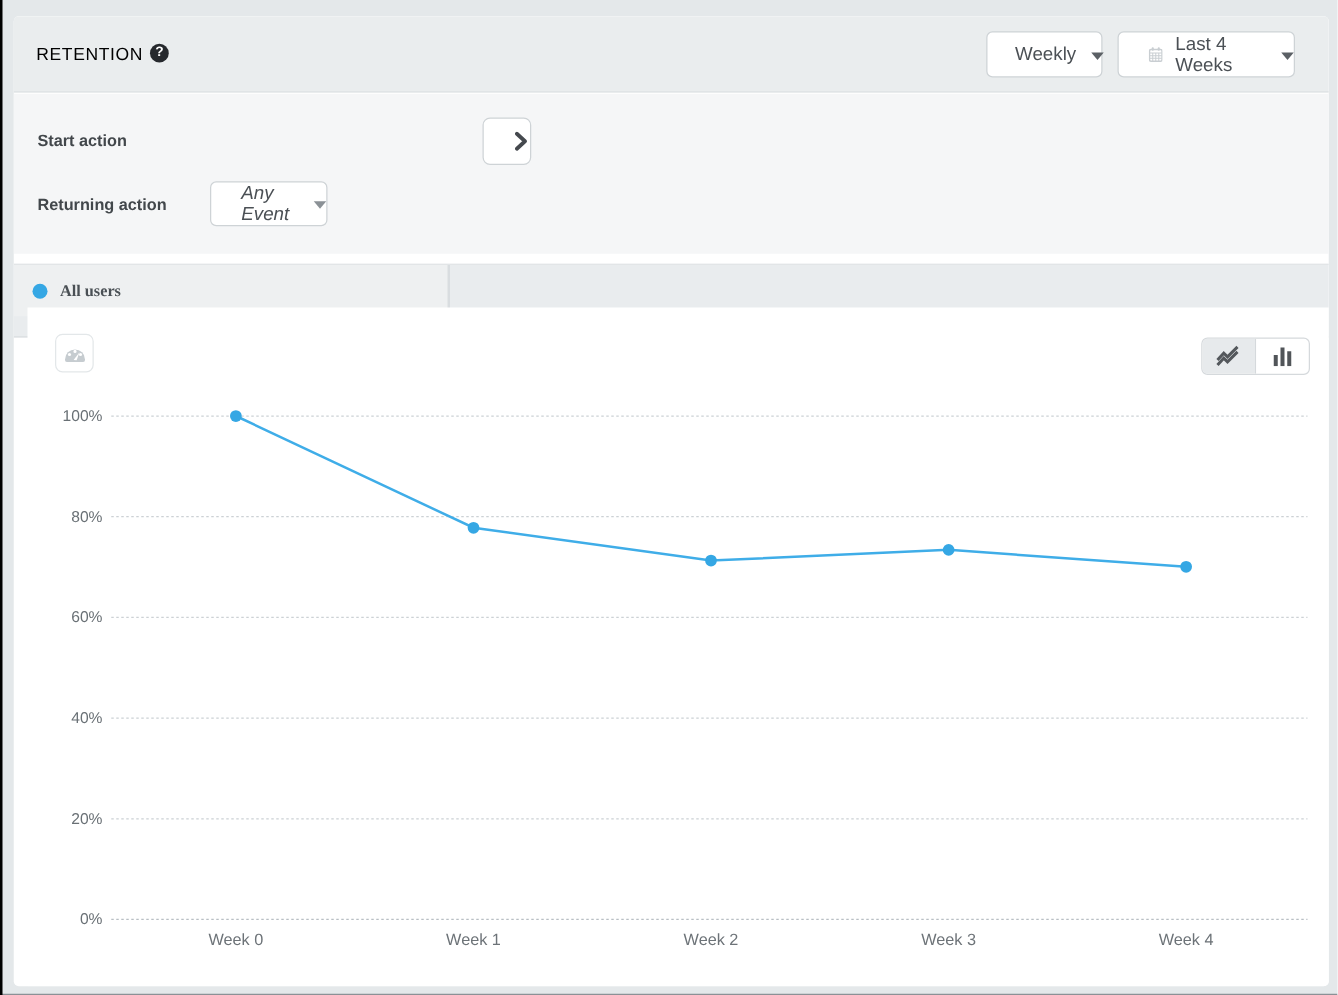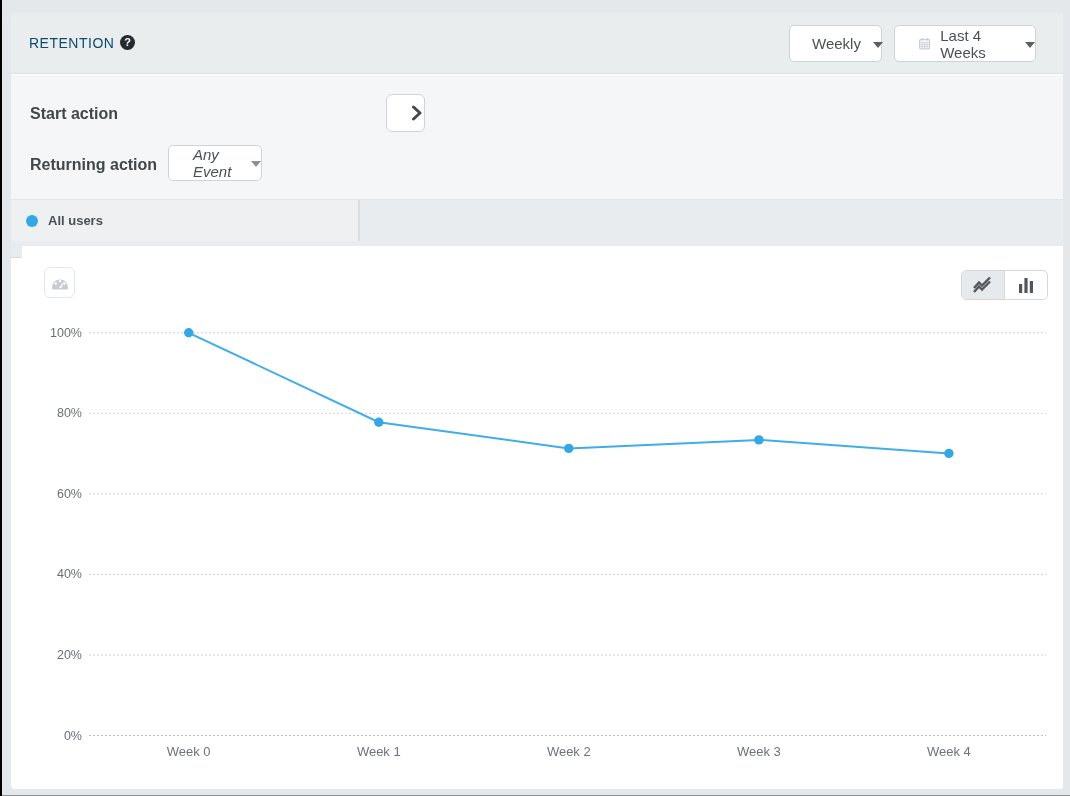--- a/index.html
+++ b/index.html
@@ -11,44 +11,44 @@
     overflow:hidden;
   }
   #leftedge { position:absolute; left:0; top:0; width:2px; height:796px; background:#000; }
   #botedge { position:absolute; left:0; top:795px; width:1070px; height:1px; background:#8b9196; }
   #card {
     position:absolute; left:11px; top:13px; width:1052px; height:776px;
     border-radius:4px; overflow:hidden; background:#fff;
   }
   
   #hdr { position:absolute; left:0; top:0; width:1052px; height:61px; background:#eaedee; border-bottom:1px solid #dde1e3; }
-  #hdr-title { position:absolute; left:18px; top:22px; font-size:14px; letter-spacing:0.5px; color:#0c4a6e; }
+  #hdr-title { position:absolute; left:18px; top:22px; font-size:14px; letter-spacing:0.5px; color:#000000; }
   #hdr-q { position:absolute; left:109px; top:22px; width:15px; height:15px; border-radius:50%; background:#26292d; color:#fff;
            font-size:11px; font-weight:bold; text-align:center; line-height:15px; }
   .btn {
     position:absolute; background:#fff; border:1px solid #ced3d6; border-radius:5px;
     color:#4b5055; font-size:15px; display:flex; align-items:center; justify-content:center;padding-left:24px;
   }
   #btn-weekly { left:778px; top:12px; width:93px; height:37px; }
   #btn-last4 { left:883px; top:12px; width:142px; height:37px; }
   .caret { display:inline-block; width:0; height:0; border-left:5px solid transparent; border-right:5px solid transparent;
            border-top:6px solid #5b6065; margin-left:12px; position:relative; top:1px;}
   
   #filters { position:absolute; left:0; top:62px; width:1052px; height:128px; background:#f5f6f7; }
-  .flabel { position:absolute; left:19px; font-size:16px; font-weight:bold; color:#42474b; }
+  .flabel { position:absolute; left:19px; font-size:13px; font-weight:bold; color:#42474b; }
   #lbl1 { top:30px; }
   #lbl2 { top:81px; }
   #dd1 { left:157px; top:20px; width:207px; height:36px; }
   #dd2 { left:157px; top:70px; width:94px; height:36px;font-style:italic; }
   .ddcaret { display:inline-block; width:0; height:0; border-left:5px solid transparent; border-right:5px solid transparent;
              border-top:6px solid #8b9196; margin-left:14px; position:relative; top:1px;}
   #chevbtn { left:374.5px; top:19px; width:39px; height:38px; border-radius:6px; }
   
-  #tabs { position:absolute; left:0; top:186px; width:1052px; height:59px; background:#e9ecee;
-          border-top:1px solid #e2e5e7; border-bottom:1px solid #d9dde0; }
+  #tabs { position:absolute; left:0; top:198px; width:1052px; height:59px; background:#e9ecee;
+          border-top:1px solid #e2e5e7; border-bottom:1px solid #d9dde0;font-family:Liberation Serif, serif; }
   #tab1 { position:absolute; left:0; top:0; width:349px; height:41px; background:#eef0f1; border-right:2px solid #d9dde0;
           display:flex; align-items:center; }
   #tabdot { width:12px; height:12px; border-radius:50%; background:#35a7e4; margin-left:15px; }
   #tabtext { margin-left:10px; font-size:13px; font-weight:bold; color:#4a5055; }
   
   #chart { position:absolute; left:11px; top:233px; width:1052px; height:543px; background:#fff; }
   #gaugebtn { position:absolute; left:22px; top:21px; width:31px; height:31px; border:1.5px solid #e3e7e9; border-radius:6px;
               background:#fff; display:flex; align-items:center; justify-content:center; }
   #toggle { position:absolute; left:939px; top:24px; width:87px; height:30px; border:1px solid #d5d9dc; border-radius:5px;
             background:#fff; display:flex; }

